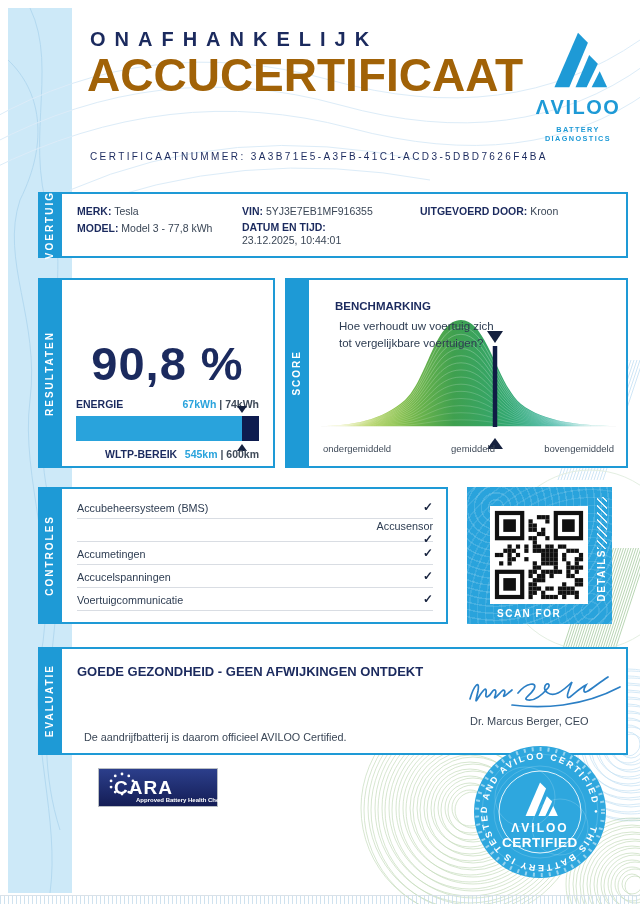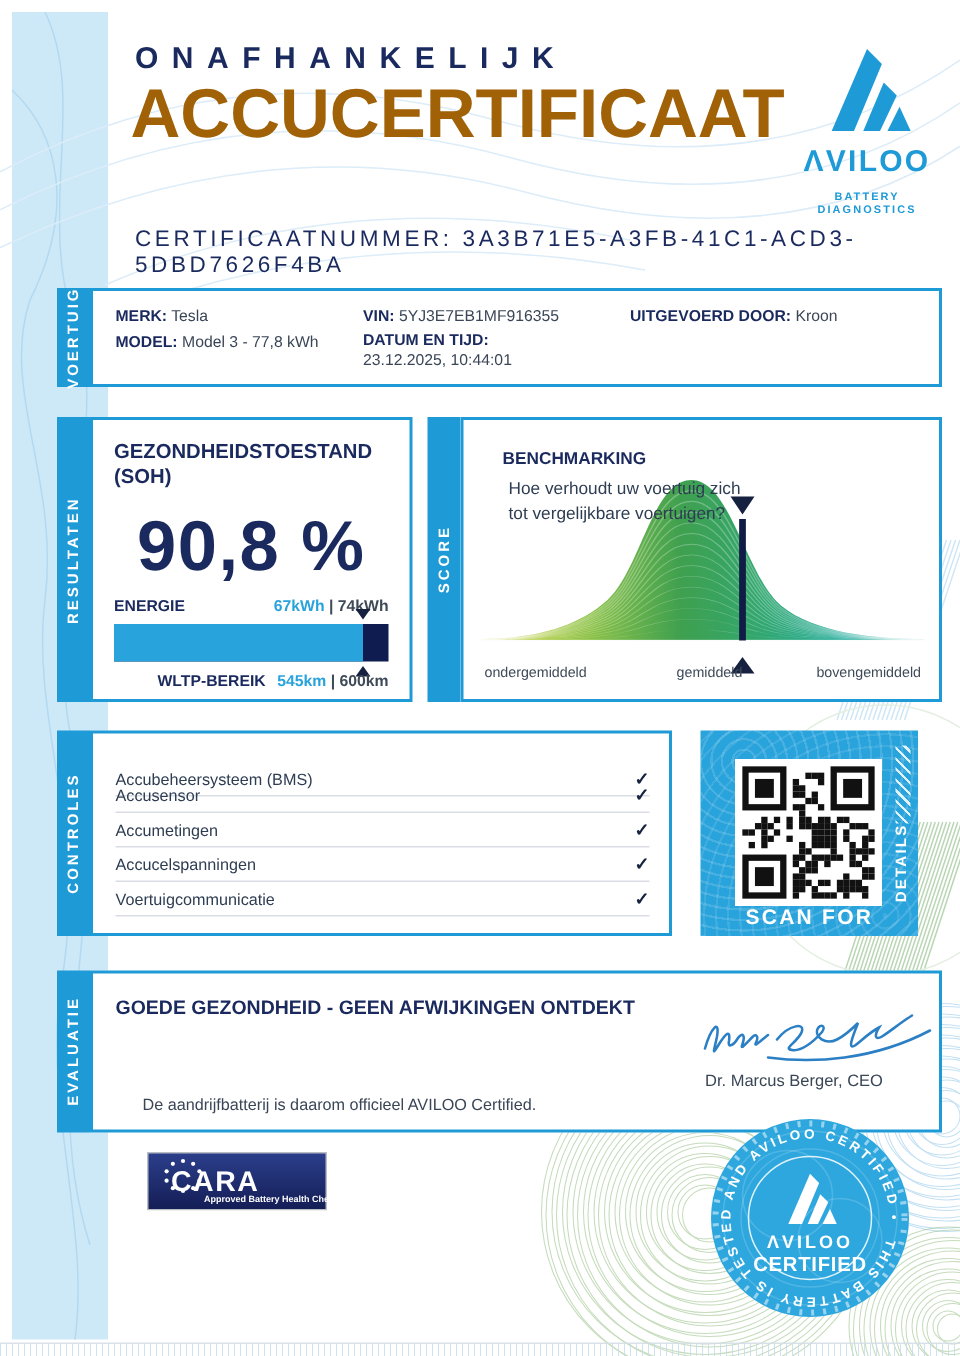--- a/index.html
+++ b/index.html
@@ -15,21 +15,21 @@
   
   #bg-decor { position:absolute; inset:0; z-index:0; }
   #bottom-strip {
     position:absolute; left:0; right:0; bottom:0; height:9px;
     background:repeating-linear-gradient(90deg,#c7dded 0 1px, transparent 1px 4px);
     border-top:1px solid #d4dde6; opacity:.85; z-index:0;
   }
   
   .kicker { left:90px; top:28px; font-size:20px; font-weight:600; letter-spacing:9px; color:#1b2a5e; z-index:2;}
   .main-title { left:87px; top:48px; font-size:46px; font-weight:800; letter-spacing:0px; color:#a16207; z-index:2;}
-  .certnum { left:90px; top:151px; font-size:15px; letter-spacing:2.4px; color:#1b2a5e; z-index:2;}
+  .certnum { left:90px; top:151px; font-size:10px; letter-spacing:2.4px; color:#1b2a5e; z-index:2;}
   .logo-block { left:522px; top:30px; width:112px; text-align:center; z-index:2;}
   .logo-word { font-size:20px; font-weight:700; letter-spacing:1.5px; color:#1e9ad6; margin-top:2px;}
   .logo-tag { font-size:7.3px; font-weight:700; letter-spacing:1.4px; color:#1e9ad6; margin-top:6px;}
   
   .section { position:absolute; z-index:2; display:flex; }
   .tab {
     width:22px; background:#1e9ad6; display:flex; align-items:center; justify-content:center;
     flex:0 0 22px;
   }
   .tab-label {
@@ -61,28 +61,28 @@
   .check-row { position:absolute; left:15px; right:13px; height:22px; border-bottom:1px solid #d9dde3; font-size:10.8px; color:#2e3d52; display:flex; justify-content:space-between; align-items:flex-end; padding-bottom:4px;}
   .check-mark { color:#17233f; font-weight:700; font-size:12px;}
   
   .qr-box {
     position:absolute; left:467px; top:487px; width:145px; height:137px; z-index:2;
     background:#29a3dc;
     background-image:repeating-radial-gradient(circle at 20% 15%, rgba(255,255,255,.14) 0 1.5px, transparent 1.5px 7px),
                      repeating-radial-gradient(circle at 85% 90%, rgba(255,255,255,.10) 0 1.5px, transparent 1.5px 8px);
   }
   .qr-white { position:absolute; left:23px; top:19px; width:98px; height:98px; background:#fff;}
-  .qr-scanfor { position:absolute; left:30px; bottom:5px; font-size:14px; font-weight:700; letter-spacing:1.5px; color:#fff;margin-top:16px;}
+  .qr-scanfor { position:absolute; left:30px; bottom:5px; font-size:10px; font-weight:700; letter-spacing:1.5px; color:#fff;margin-top:16px;}
   .qr-details { position:absolute; right:5px; bottom:22px; writing-mode:vertical-rl; transform:rotate(180deg); font-size:10px; font-weight:700; letter-spacing:1.5px; color:#fff;}
   .qr-hatch { position:absolute; right:5px; top:10px; width:10px; height:52px;
     background:repeating-linear-gradient(45deg,#ffffff 0 1.5px, transparent 1.5px 5px); opacity:.85;}
   
   .eval-heading { position:absolute; left:15px; top:15px; font-size:13px; font-weight:700; color:#1b2a5e;}
   .eval-p1 { position:absolute; left:15px; top:40px; width:388px; font-size:10.8px; line-height:15.5px; color:#3a4656;}
-  .eval-p2 { position:absolute; left:33px; top:82px; width:388px; font-size:10.8px; color:#3a4656;}
+  .eval-p2 { position:absolute; left:22px; top:82px; width:388px; font-size:10.8px; color:#3a4656;}
   .sig-name { position:absolute; left:408px; top:66px; width:170px; text-align:left; font-size:11px; color:#3a4656;}
   .sig-svg { position:absolute; left:400px; top:16px;}
   
   .cara { left:98px; top:768px; z-index:2;}
   .badge { left:465px; top:737px; z-index:3;}
 </style>
 </head>
 <body>
 
 <svg id="bg-decor" width="640" height="904" viewBox="0 0 640 904">
@@ -253,24 +253,20 @@
       <div><span class="veh-label">UITGEVOERD DOOR:</span> <span>Kroon</span></div>
     </div>
   </div>
 </div>
 
 <div class="section" style="left:38px; top:278px; width:237px; height:190px;">
   <div class="tab">
     <span class="tab-label">RESULTATEN</span>
   </div>
   <div class="box">
-    <div class="soh-title">
-      <div>GEZONDHEIDSTOESTAND</div>
-      <div>(SOH)</div>
-    </div>
     <div class="soh-value">90,8 %</div>
     <div class="gauge-row" style="top:118px;">
       <span>ENERGIE</span>
       <span><span class="gauge-val-cur">67kWh</span><span class="gauge-val-max"> | </span><span class="gauge-val-max">74kWh</span></span>
     </div>
     <div class="soh-bar">
       <div class="soh-bar-fill" id="soh-fill" style="width: 90.5%;"></div>
       <div class="tri tri-down" id="tri-top" style="left: 90.5%;"></div>
       <div class="tri tri-up" id="tri-bot" style="left: 90.5%;"></div>
     </div>
@@ -328,25 +324,25 @@
       <span style="right:2px;">bovengemiddeld</span>
     </div>
   </div>
 </div>
 
 <div class="section" style="left:38px; top:487px; width:410px; height:137px;">
   <div class="tab">
     <span class="tab-label">CONTROLES</span>
   </div>
   <div class="box">
-    <div class="check-row" style="top:20px;">
+    <div class="check-row" style="top:8px;">
         <span>Accubeheersysteem (BMS)</span>
         <span class="check-mark">✓</span>
       </div>
-    <div class="check-row" style="top:31px;">
+    <div class="check-row" style="top:31px;flex-direction:column;">
         <span>Accusensor</span>
         <span class="check-mark">✓</span>
       </div>
     <div class="check-row" style="top:54px;">
         <span>Accumetingen</span>
         <span class="check-mark">✓</span>
       </div>
     <div class="check-row" style="top:77px;">
         <span>Accucelspanningen</span>
         <span class="check-mark">✓</span>

